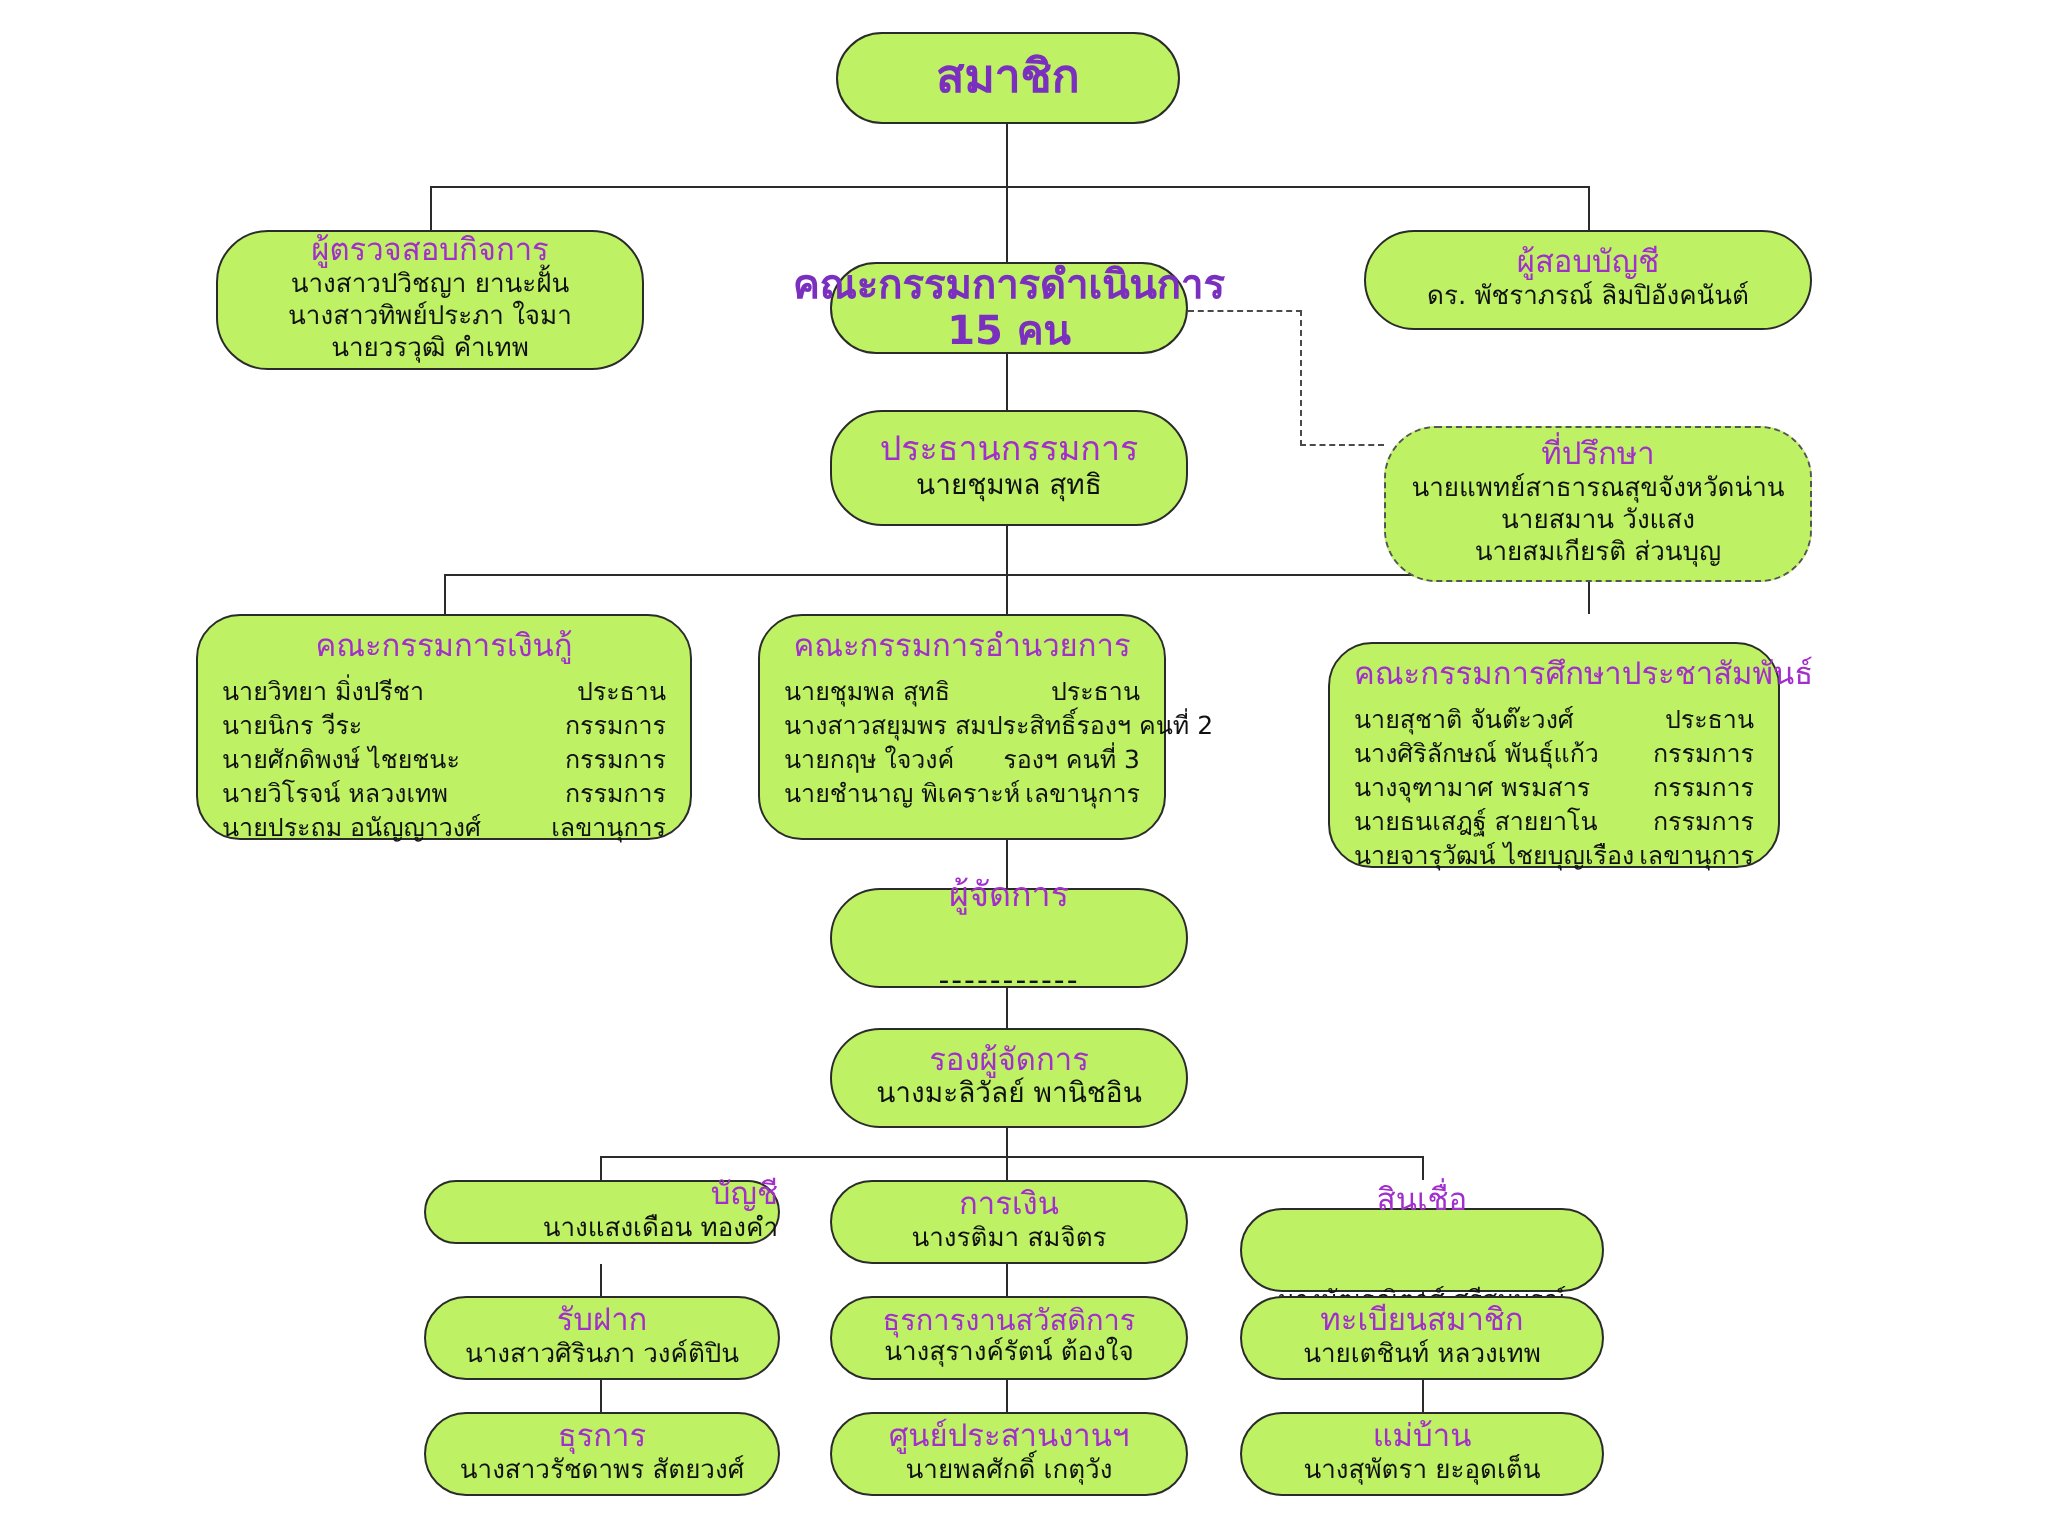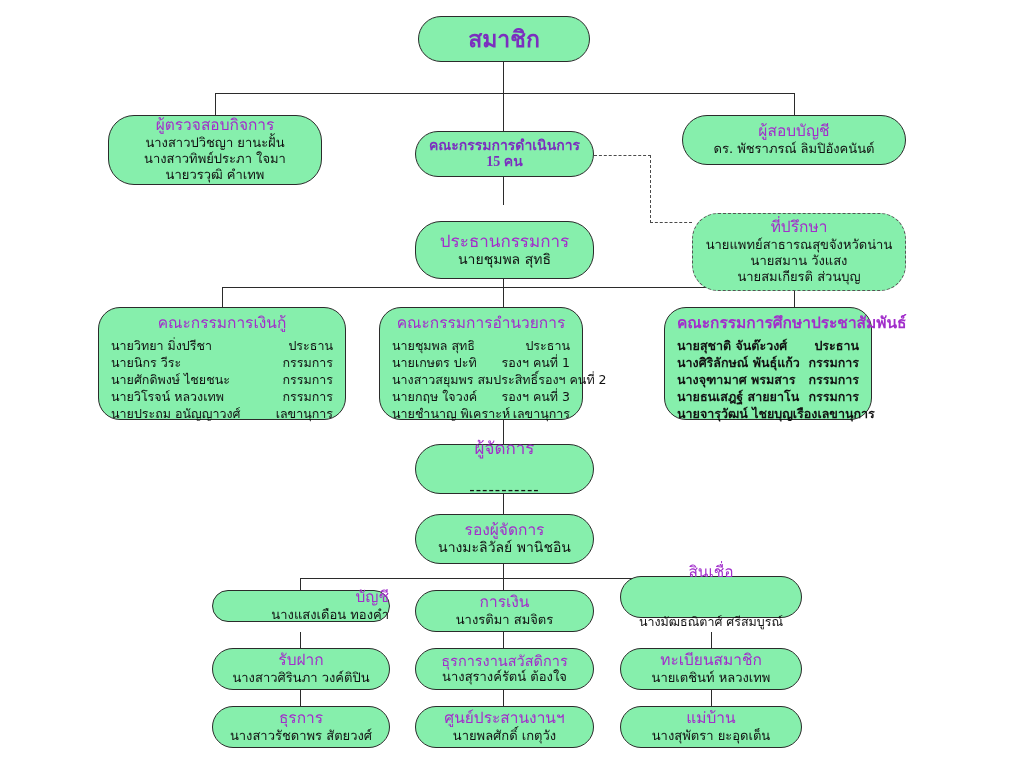--- a/index.html
+++ b/index.html
@@ -13,21 +13,21 @@
     height: 768px;
     background: #ffffff;
     font-family: "DejaVu Sans", "Liberation Sans", sans-serif;
     overflow: hidden;
   }
 
   
   .node {
     position: absolute;
     box-sizing: border-box;
-    background: #86efac;
+    background: #bef264;
     border: 1.4px solid #2b2b2b;
     border-radius: 26px;
     display: flex;
     flex-direction: column;
     align-items: center;
     justify-content: center;
     text-align: center;
     z-index: 5;
   }
   .node.dashed {
@@ -50,23 +50,22 @@
   
   .root .title {
     color: #7b2fbf;
     font-size: 23px;
     font-weight: bold;
   }
 
   
   .board .title {
     color: #7b2fbf;
-    font-size: 14px;
+    font-size: 20px;
     font-weight: bold;
-    font-family: Liberation Serif, serif;
   }
 
   
   .t-lg  { font-size: 17px; }
   .t-md  { font-size: 15.5px; }
   .t-sm  { font-size: 14.5px; }
   .s-md  { font-size: 14px; }
   .s-sm  { font-size: 13px; }
   .s-xs  { font-size: 12.5px; }
 
@@ -189,21 +188,21 @@
     <div class="sub s-sm">ดร. พัชราภรณ์ ลิมปิอังคนันต์</div>
   </div>
 
   <div class="node dashed" style="left:692px; top:185px; width:214px; height:78px;">
     <div class="title t-md">ที่ปรึกษา</div>
     <div class="sub s-sm">นายแพทย์สาธารณสุขจังหวัดน่าน</div>
     <div class="sub s-sm">นายสมาน วังแสง</div>
     <div class="sub s-sm">นายสมเกียรติ ส่วนบุญ</div>
   </div>
 
-  <div class="node" style="left:415px; top:221px; width:179px; height:58px;">
+  <div class="node" style="left:415px; top:205px; width:179px; height:58px;">
     <div class="title t-lg">ประธานกรรมการ</div>
     <div class="sub s-md">นายชุมพล สุทธิ</div>
   </div>
 
   <div class="node committee" style="left:98px; top:307px; width:248px; height:113px;">
     <div class="title">คณะกรรมการเงินกู้</div>
     <div class="rows">
       <div class="row">
         <span class="nm">นายวิทยา มิ่งปรีชา</span>
         <span class="rl">ประธาน</span>
@@ -228,39 +227,35 @@
   </div>
 
   <div class="node committee" style="left:379px; top:307px; width:204px; height:113px;">
     <div class="title">คณะกรรมการอำนวยการ</div>
     <div class="rows">
       <div class="row">
         <span class="nm">นายชุมพล สุทธิ</span>
         <span class="rl">ประธาน</span>
       </div>
       <div class="row">
-        <span class="nm">นายเกษตร ปะทิ</span>
-        <span class="rl">รองฯ คนที่ 1</span>
-      </div>
-      <div class="row">
         <span class="nm">นางสาวสยุมพร สมประสิทธิ์</span>
         <span class="rl">รองฯ คนที่ 2</span>
       </div>
       <div class="row">
         <span class="nm">นายกฤษ ใจวงค์</span>
         <span class="rl">รองฯ คนที่ 3</span>
       </div>
       <div class="row">
         <span class="nm">นายชำนาญ พิเคราะห์</span>
         <span class="rl">เลขานุการ</span>
       </div>
     </div>
   </div>
 
-  <div class="node committee" style="left:664px; top:307px; width:208px; height:113px;font-weight:bold;">
+  <div class="node committee" style="left:664px; top:321px; width:226px; height:113px;">
     <div class="title">คณะกรรมการศึกษาประชาสัมพันธ์</div>
     <div class="rows">
       <div class="row">
         <span class="nm">นายสุชาติ จันต๊ะวงศ์</span>
         <span class="rl">ประธาน</span>
       </div>
       <div class="row">
         <span class="nm">นางศิริลักษณ์ พันธุ์แก้ว</span>
         <span class="rl">กรรมการ</span>
       </div>
@@ -290,21 +285,21 @@
   </div>
 
   <div class="node" style="left:212px; top:590px; width:178px; height:32px;align-items:flex-end;">
     <div class="title t-md">บัญชี</div>
     <div class="sub s-sm">นางแสงเดือน ทองคำ</div>
   </div>
   <div class="node" style="left:415px; top:590px; width:179px; height:42px;">
     <div class="title t-md">การเงิน</div>
     <div class="sub s-sm">นางรติมา สมจิตร</div>
   </div>
-  <div class="node" style="left:620px; top:576px; width:182px; height:42px;gap:32px;">
+  <div class="node" style="left:620px; top:604px; width:182px; height:42px;gap:32px;">
     <div class="title t-md">สินเชื่อ</div>
     <div class="sub s-xs">นางมัฒธณิตาศ์ ศรีสมบูรณ์</div>
   </div>
 
   <div class="node" style="left:212px; top:648px; width:178px; height:42px;">
     <div class="title t-md">รับฝาก</div>
     <div class="sub s-sm">นางสาวศิรินภา วงค์ติปิน</div>
   </div>
   <div class="node" style="left:415px; top:648px; width:179px; height:42px;">
     <div class="title t-sm">ธุรการงานสวัสดิการ</div>

